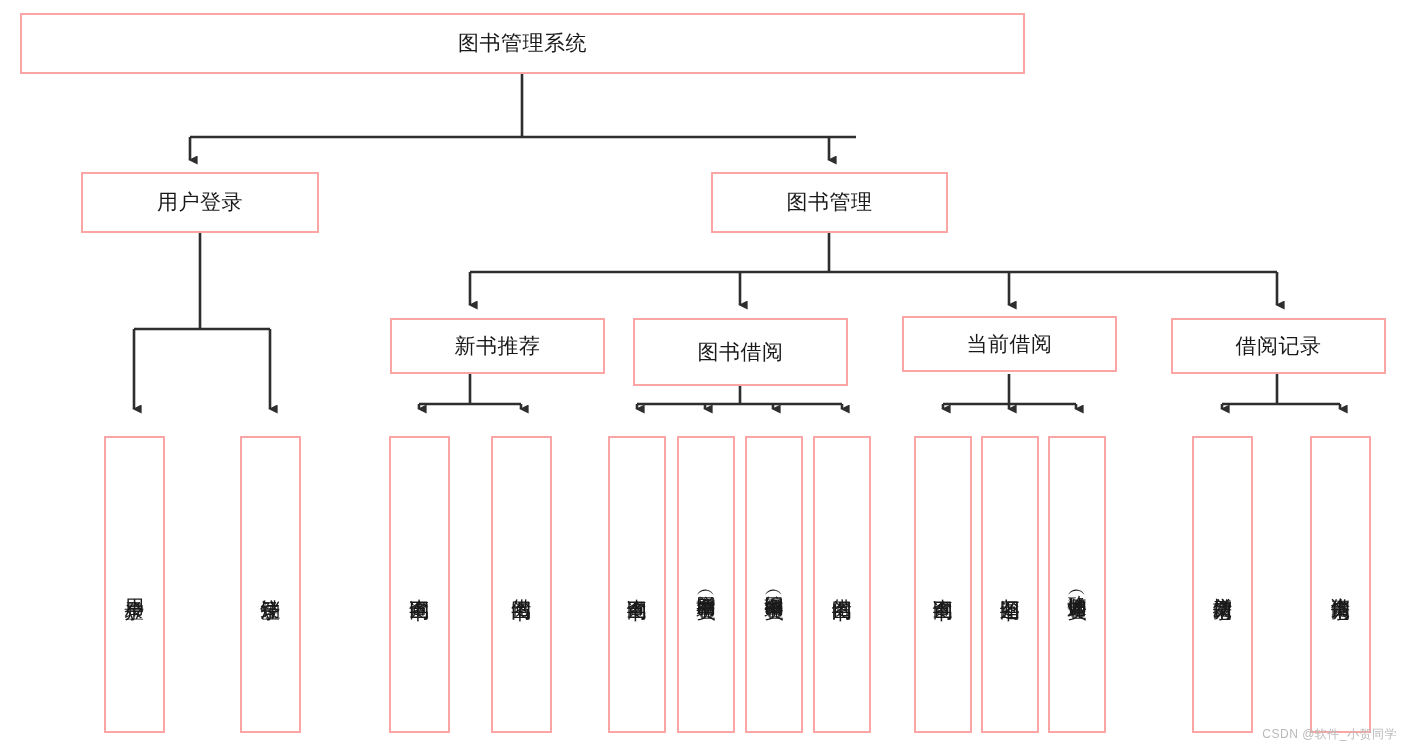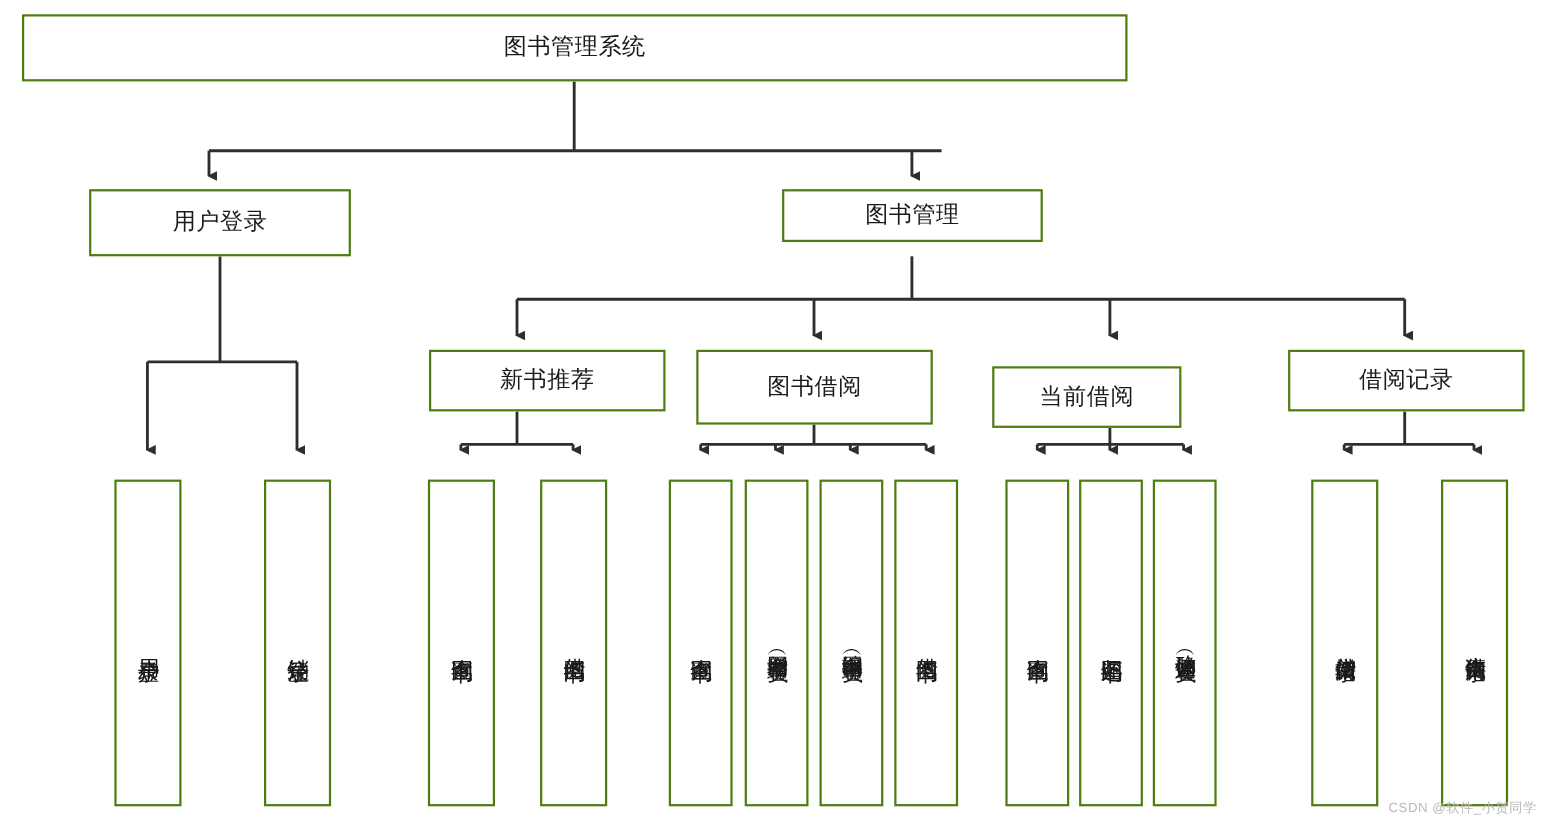--- a/index.html
+++ b/index.html
@@ -21,21 +21,21 @@
     position: absolute;
     left: 0;
     top: 0;
     width: 1405px;
     height: 747px;
   }
   .node {
     position: absolute;
     box-sizing: border-box;
     background: #ffffff;
-    border: 2px solid #4d7c0f;
+    border: 2px solid #fca5a5;
     display: flex;
     align-items: center;
     justify-content: center;
     color: #1a1a1a;
   }
   .node-label {
     font-size: 21px;
     line-height: 1.25;
     letter-spacing: 0.5px;
     white-space: nowrap;
@@ -125,33 +125,33 @@
   </svg>
 
   <div class="node" style="left:20px; top:13px; width:1005px; height:61px;">
     <span class="node-label">图书管理系统</span>
   </div>
 
   <div class="node" style="left:81px; top:172px; width:238px; height:61px;">
     <span class="node-label">用户登录</span>
   </div>
 
-  <div class="node" style="left:711px; top:172px; width:237px; height:48px;">
+  <div class="node" style="left:711px; top:172px; width:237px; height:61px;">
     <span class="node-label">图书管理</span>
   </div>
 
   <div class="node" style="left:363px; top:318px; width:215px; height:56px;margin-left:27px;">
     <span class="node-label">新书推荐</span>
   </div>
 
   <div class="node" style="left:633px; top:318px; width:215px; height:68px;">
     <span class="node-label">图书借阅</span>
   </div>
 
-  <div class="node" style="left:902px; top:333px; width:172px; height:56px;">
+  <div class="node" style="left:902px; top:316px; width:215px; height:56px;">
     <span class="node-label">当前借阅</span>
   </div>
 
   <div class="node" style="left:1171px; top:318px; width:215px; height:56px;">
     <span class="node-label">借阅记录</span>
   </div>
 
   <div class="node leaf" style="left:104px; top:436px; width:61px; height:297px;">
     <span class="node-label">用户登录</span>
   </div>

